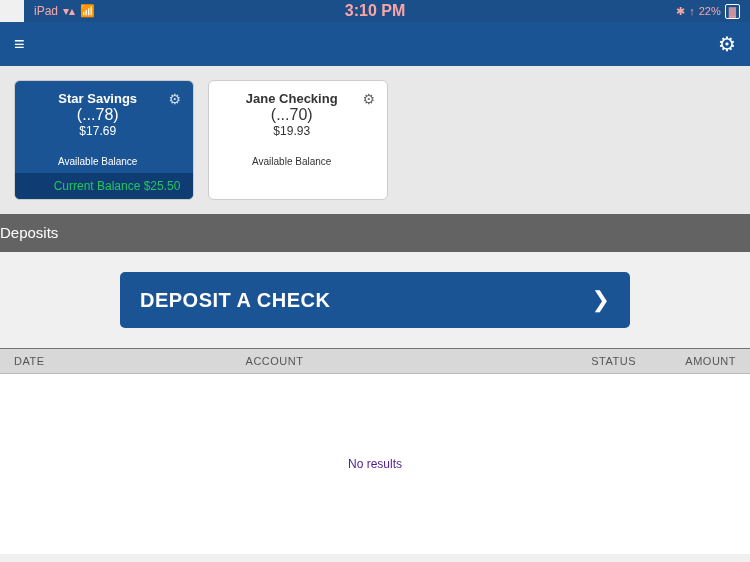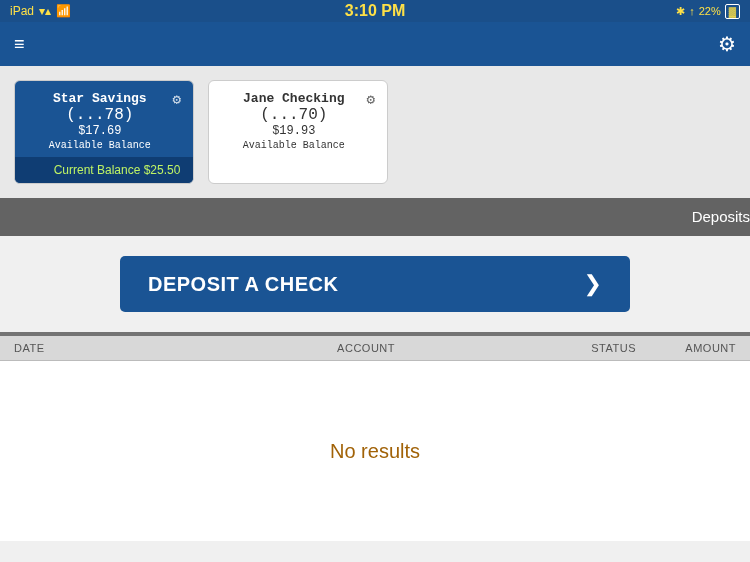--- a/index.html
+++ b/index.html
@@ -6,22 +6,23 @@
     body { width: 750px; height: 562px; font-family: -apple-system, 'Helvetica Neue', Arial, sans-serif; background: #f0f0f0; overflow: hidden; }
 
     
     .status-bar {
       background: #1a4f8a;
       height: 22px;
       display: flex;
       align-items: center;
       justify-content: space-between;
       padding: 0 10px;
-      color: #fde047;
+      color: #fca5a5;
       font-size: 12px;
+      margin-left: 24px;
     }
     .status-left { display: flex; align-items: center; gap: 5px; }
     .status-center { position: absolute; left: 50%; transform: translateX(-50%); font-size: 16px; font-weight: 600; }
     .status-right { display: flex; align-items: center; gap: 4px; font-size: 11px; }
 
     
     .nav-bar {
       background: #1a5494;
       height: 44px;
       display: flex;
@@ -52,118 +53,117 @@
     }
     .account-card.inactive {
       background: white;
       color: #333;
     }
     .account-card-top {
       padding: 10px 12px 6px 12px;
       display: flex;
       justify-content: space-between;
       align-items: flex-start;
-      font-family: Liberation Mono, monospace;
     }
     .account-info { flex: 1; }
     .account-name { font-size: 13px; font-weight: 600; text-align: center; }
     .account-number { font-size: 16px; text-align: center; }
-    .account-balance-label { font-size: 10px; text-align: center; margin-top: 2px; }
+    .account-balance-label { font-size: 10px; text-align: center; margin-top: 18px; }
     .account-balance { font-size: 12px; text-align: center; }
     .account-gear { font-size: 14px; cursor: pointer; flex-shrink: 0; }
     .account-card.active .account-gear { color: rgba(255,255,255,0.8); }
     .account-card.inactive .account-gear { color: #666; }
 
     .account-card-bottom {
       padding: 6px 10px;
       font-size: 12px;
       text-align: center;
     }
     .account-card.active .account-card-bottom {
       background: #0f3d73;
-      color: #bef264;
+      color: #22c55e;
       padding-left: 36px;
     }
     .account-card.inactive .account-card-bottom {
       background: #f5f5f5;
       color: #333;
     }
 
     
     .deposits-header {
       background: #636363;
       padding: 10px 0;
-      text-align: right;
+      text-align: left;
     }
     .deposits-header span {
       color: white;
       font-size: 15px;
     }
 
     
     .deposit-button-section {
       background: #f0f0f0;
       padding: 20px 120px;
     }
     .deposit-button {
       background: #1a5494;
       border: none;
       border-radius: 5px;
       width: 100%;
       height: 56px;
       display: flex;
       align-items: center;
       justify-content: space-between;
-      padding: 0 28px;
+      padding: 0 20px;
       cursor: pointer;
       color: white;
     }
     .deposit-button-text {
       font-size: 20px;
       font-weight: 600;
       letter-spacing: 0.5px;
       color: white;
     }
     .deposit-button-arrow {
       font-size: 22px;
       color: white;
     }
 
     
     .table-header {
       background: #d8d8d8;
       display: flex;
       padding: 6px 14px;
-      border-top: 4px solid #737373;
+      border-top: 1px solid #737373;
       border-bottom: 1px solid #bbb;
     }
     .table-col {
       font-size: 11px;
       color: #555;
       font-weight: 500;
       text-transform: uppercase;
       letter-spacing: 0.5px;
     }
     .col-date { width: 140px; }
-    .col-account { flex: 1; text-align: right; }
+    .col-account { flex: 1; text-align: center; }
     .col-status { flex: 1; text-align: right; }
     .col-amount { width: 100px; text-align: right; }
 
     
     .results-area {
       background: white;
       flex: 1;
       display: flex;
       align-items: center;
       justify-content: center;
       height: 180px;
     }
     .no-results {
-      color: #a16207;
-      font-size: 20px;
+      color: #4c1d95;
+      font-size: 12px;
     }
   </style>
 </head>
 <body>
 
 <div class="status-bar">
   <div class="status-left">
     <span>iPad</span>
     <span>▾▴</span>
     <span style="font-size:12px;">📶</span>

